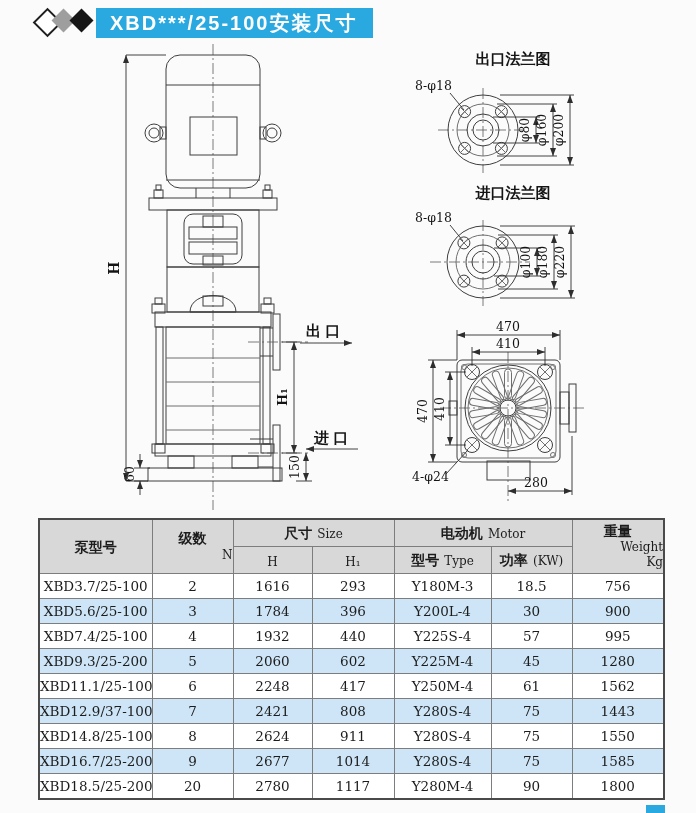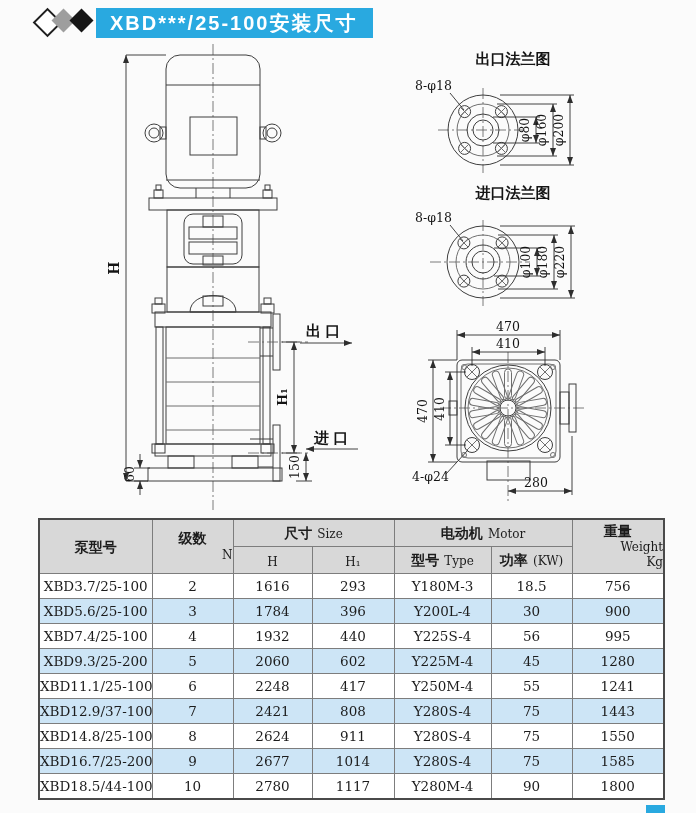--- a/index.html
+++ b/index.html
@@ -395,40 +395,40 @@
         <td>Y200L-4</td>
         <td>30</td>
         <td>900</td>
       </tr>
       <tr>
         <td>XBD7.4/25-100</td>
         <td>4</td>
         <td>1932</td>
         <td>440</td>
         <td>Y225S-4</td>
-        <td>56</td>
+        <td>57</td>
         <td>995</td>
       </tr>
       <tr>
         <td>XBD9.3/25-200</td>
         <td>5</td>
         <td>2060</td>
         <td>602</td>
         <td>Y225M-4</td>
         <td>45</td>
         <td>1280</td>
       </tr>
       <tr>
         <td>XBD11.1/25-100</td>
         <td>6</td>
         <td>2248</td>
         <td>417</td>
         <td>Y250M-4</td>
-        <td>55</td>
-        <td>1241</td>
+        <td>61</td>
+        <td>1562</td>
       </tr>
       <tr>
         <td>XBD12.9/37-100</td>
         <td>7</td>
         <td>2421</td>
         <td>808</td>
         <td>Y280S-4</td>
         <td>75</td>
         <td>1443</td>
       </tr>
@@ -444,22 +444,22 @@
       <tr>
         <td>XBD16.7/25-200</td>
         <td>9</td>
         <td>2677</td>
         <td>1014</td>
         <td>Y280S-4</td>
         <td>75</td>
         <td>1585</td>
       </tr>
       <tr>
-        <td>XBD18.5/44-100</td>
-        <td>10</td>
+        <td>XBD18.5/25-200</td>
+        <td>20</td>
         <td>2780</td>
         <td>1117</td>
         <td>Y280M-4</td>
         <td>90</td>
         <td>1800</td>
       </tr>
     </tbody>
   </table>
 
   <div id="corner-tag" style="background: rgb(41, 169, 224);"></div>

